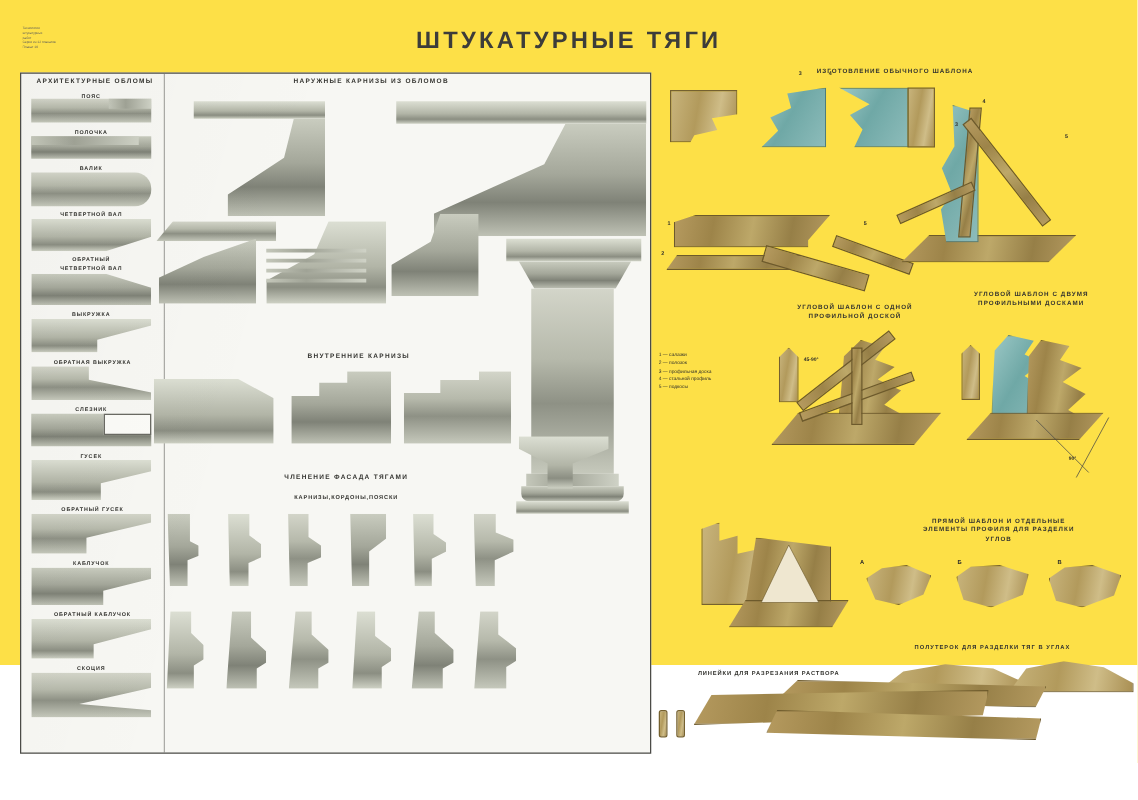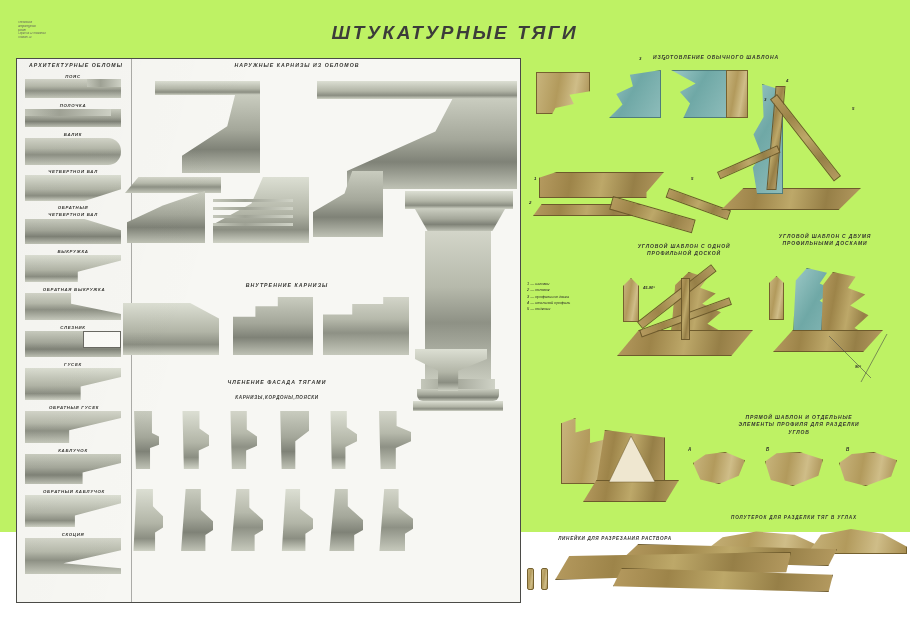--- a/index.html
+++ b/index.html
@@ -1,18 +1,18 @@
 <!DOCTYPE html>
 <html><head>
 <meta charset="utf-8">
 <style>
   html,body{margin:0;padding:0;background:#ffffff;}
   body{width:910px;height:640px;overflow:hidden;font-family:"Liberation Sans",sans-serif;
        color:#2a2a28;-webkit-font-smoothing:none;}
-  .poster{position:relative;width:910px;height:532px;background:#bef264;font-style:italic;}
+  .poster{position:relative;width:910px;height:532px;background:#fde047;}
 
   
   .pubinfo{position:absolute;left:18px;top:21px;width:60px;font-size:2.6px;line-height:1.45;
            color:#5d5d58;letter-spacing:.02px;}
   .pubinfo div{white-space:nowrap;overflow:hidden;}
 
   
   .title{position:absolute;left:0;top:22px;width:910px;text-align:center;
          font-size:19px;font-weight:bold;letter-spacing:2.6px;color:#3c3c3a;}
 

